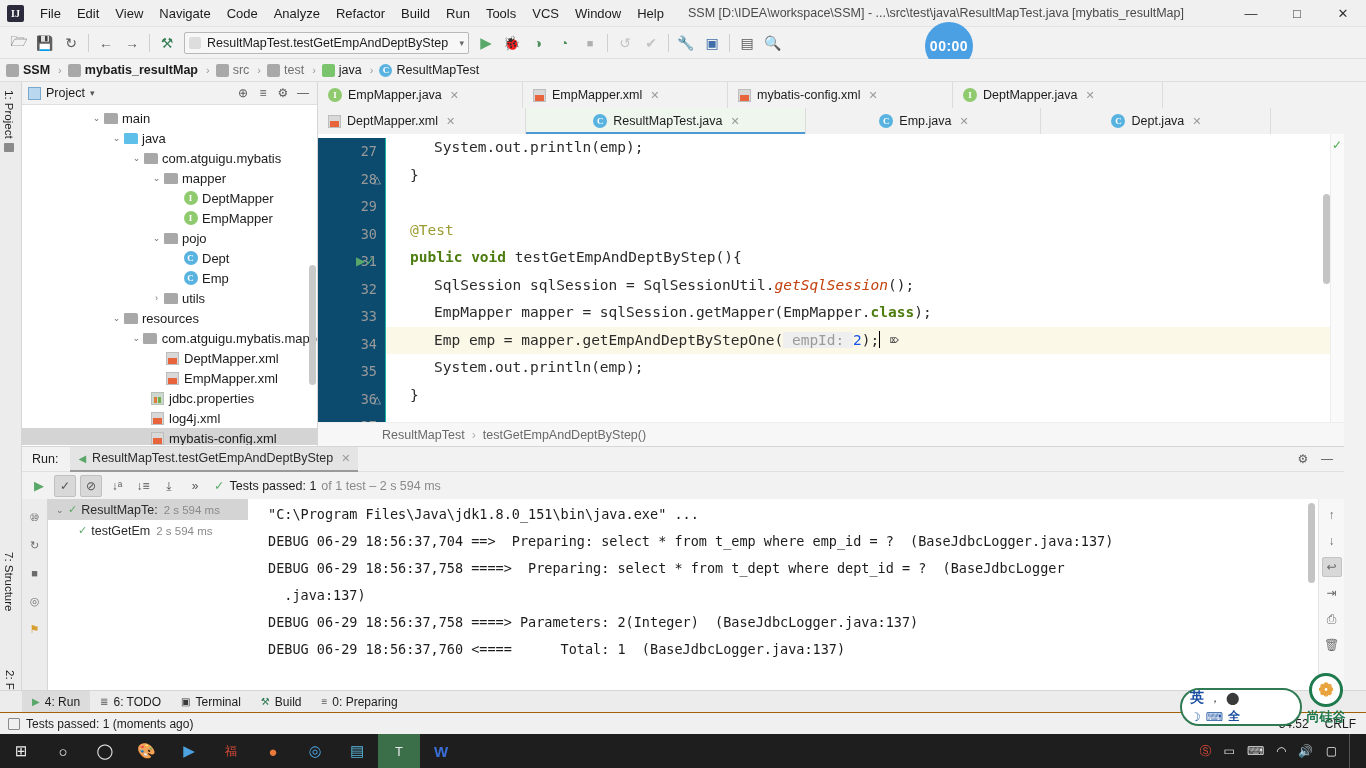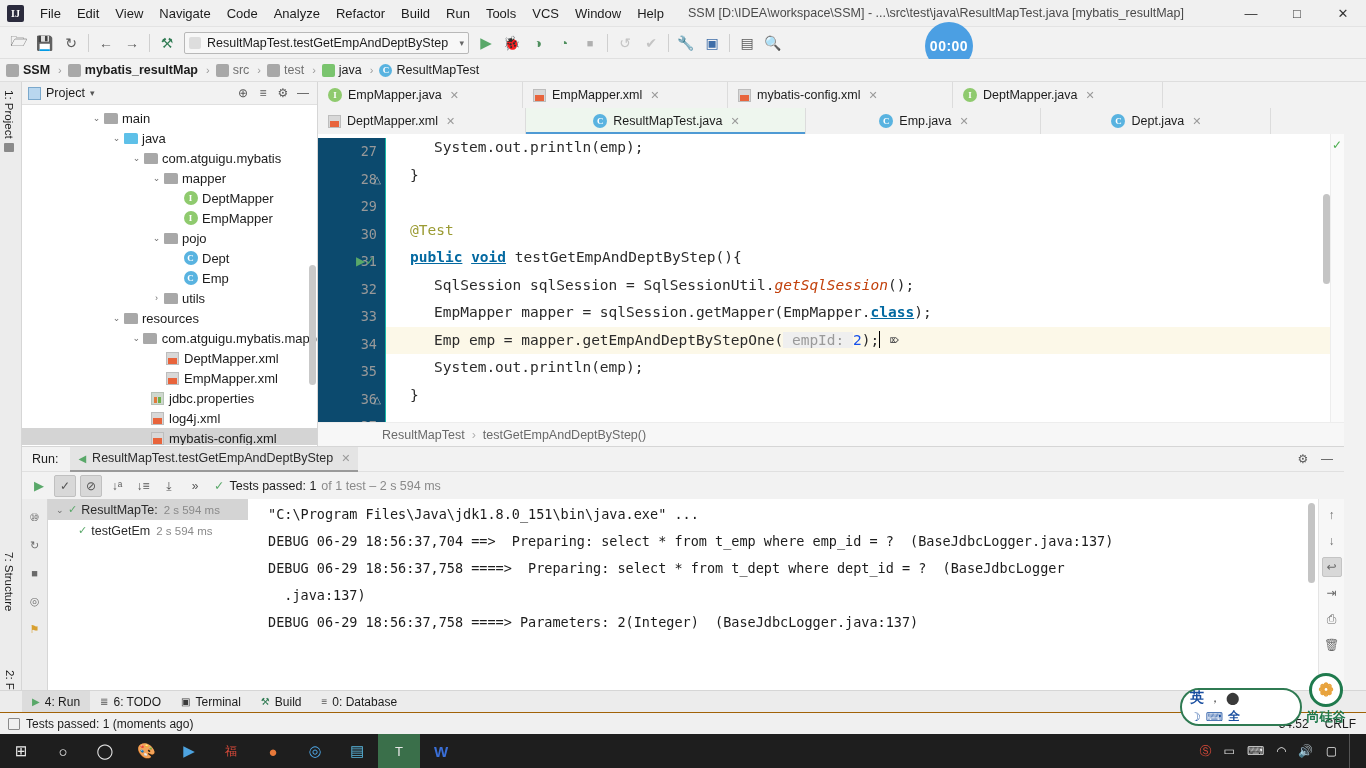--- a/index.html
+++ b/index.html
@@ -154,21 +154,21 @@
     border-right:1px solid #14b8a6;
   }
   .code-area { position:absolute; left:68px; top:0; right:30px; height:288px; }
   .cline { height:27.5px; line-height:27.5px; white-space:pre; font-family:"DejaVu Sans Mono", monospace; font-size:14.5px; }
   .lnum {
     position:absolute; right:0; width:62px; text-align:right; padding-right:8px;
     font-family:"DejaVu Sans Mono", monospace; font-size:13.5px; color:#999;
     height:27.5px; line-height:27.5px;
   }
   .hl-line { position:absolute; left:0; right:0; height:27.5px; background:#fcf8e8; }
-  .kw { color:#0369a1; font-weight:bold;text-decoration:underline; }
+  .kw { color:#4d7c0f; font-weight:bold; }
   .ann { color:#9b9b33; }
   .mstatic { color:#c2410c; font-style:italic; }
   .num { color:#1750eb; }
   .hint { color:#9a9a9a; background:#efefef; font-style:normal; }
   .caret { display:inline-block; width:1px; height:17px; background:#000; vertical-align:-3px; }
   .ed-scroll-v { position:absolute; right:14px; top:60px; width:7px; height:90px; background:#c4c4c4; border-radius:4px; }
   .ed-right-strip { position:absolute; right:0; top:0; width:14px; height:288px; background:#fafafa; border-left:1px solid #ededed; }
   .ed-check { position:absolute; right:2px; top:4px; color:#4caf50; font-size:12px; }
   .fold { position:absolute; left:54px; width:10px; height:27.5px; display:flex; align-items:center; justify-content:center; color:#b5b5b5; font-size:10px;}
   .runmark { position:absolute; left:38px; color:#59a869; font-size:12px; height:27.5px; line-height:27.5px; }
@@ -686,20 +686,21 @@
         <span class="tt-time">2 s 594 ms</span>
       </div>
     </div>
 
     <div class="console">
       <div class="cl" style="padding-left:20px;"><span class="cmd">"C:\Program Files\Java\jdk1.8.0_151\bin\java.exe" ...</span></div>
       <div class="cl">DEBUG 06-29 18:56:37,704 ==&gt;  Preparing: select * from t_emp where emp_id = ?  (BaseJdbcLogger.java:137)</div>
       <div class="cl">DEBUG 06-29 18:56:37,758 ====&gt;  Preparing: select * from t_dept where dept_id = ?  (BaseJdbcLogger</div>
       <div class="cl">  .java:137)</div>
       <div class="cl">DEBUG 06-29 18:56:37,758 ====&gt; Parameters: 2(Integer)  (BaseJdbcLogger.java:137)</div>
+      <div class="cl">DEBUG 06-29 18:56:37,760 &lt;====      Total: 1  (BaseJdbcLogger.java:137)</div>
       <div class="console-scroll"></div>
     </div>
 
     <div class="run-right">
       <div class="rr-i">↑</div>
       <div class="rr-i">↓</div>
       <div class="rr-i pressed">↩</div>
       <div class="rr-i">⇥</div>
       <div class="rr-i">⎙</div>
       <div class="rr-i">🗑</div>
@@ -719,21 +720,21 @@
     <div class="bt">
       <span style="font-size:10px;color:#3a3a3a;">▣</span>
       <span>Terminal</span>
     </div>
     <div class="bt">
       <span style="font-size:10px;color:#2f7a52;">⚒</span>
       <span>Build</span>
     </div>
     <div class="bt">
       <span style="font-size:10px;color:#555;">≡</span>
-      <span>0: Database</span>
+      <span>0: Preparing</span>
     </div>
   </div>
 
   <div class="statusbar">
     <div class="sb-left">
       <div class="sb-ico"></div>
       <span>Tests passed: 1 (moments ago)</span>
     </div>
     <div class="sb-right">
       <span>34:52</span>

